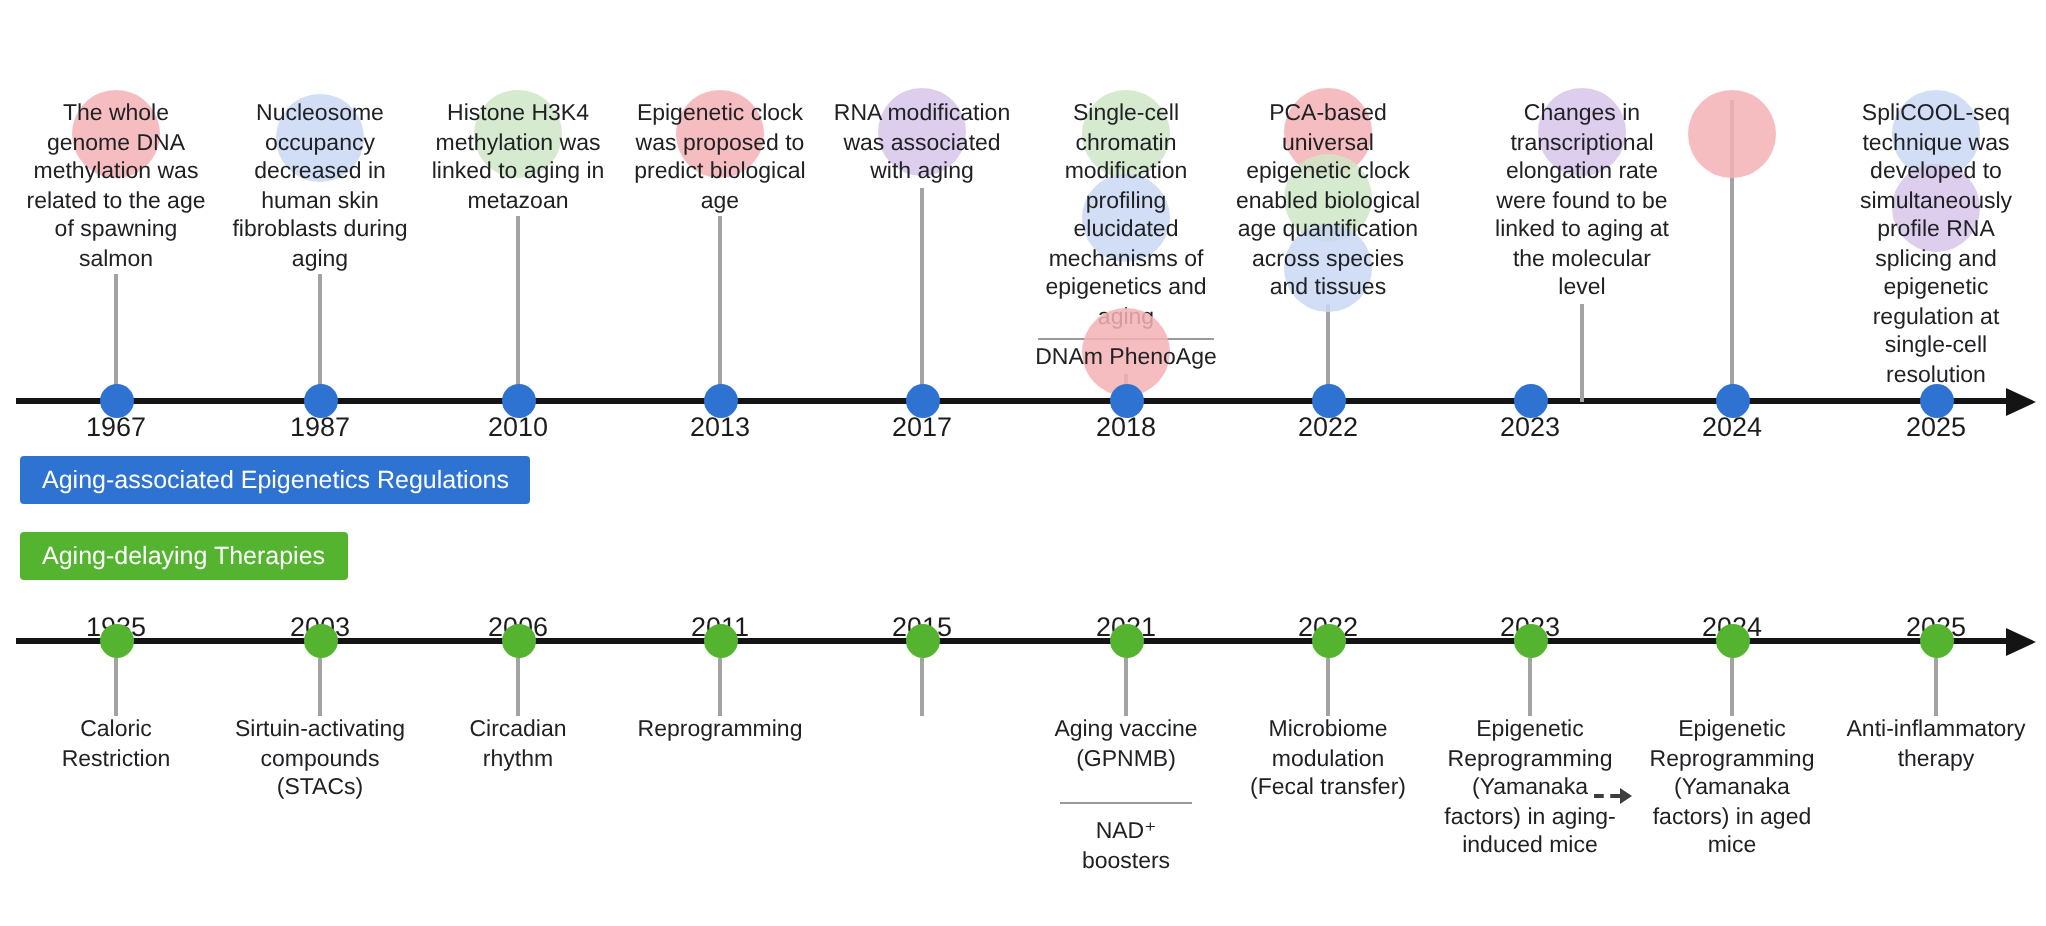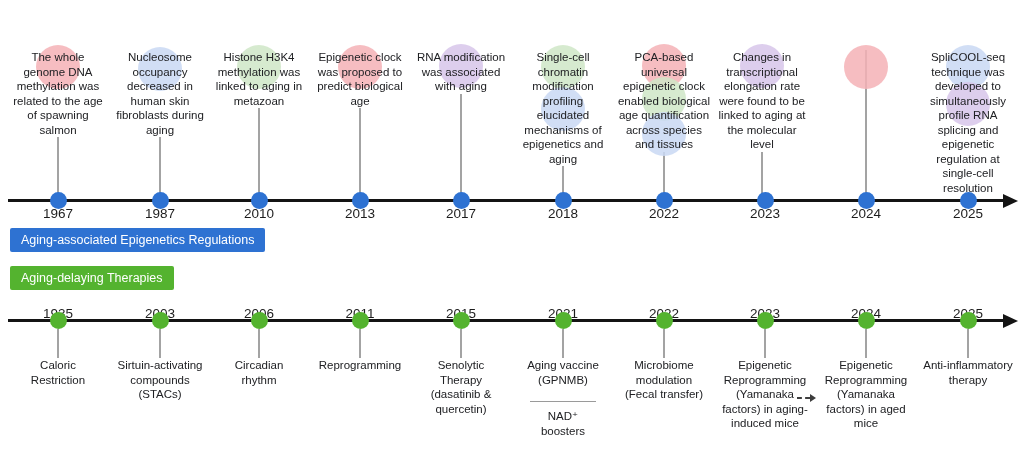--- a/index.html
+++ b/index.html
@@ -123,36 +123,41 @@
         <div class="tag-circle cat-chromatin" style="top: -4.6px;"></div>
         <div class="tag-circle cat-histone" style="top: 37.45px;"></div>
         <div class="etext">Single-cell
 chromatin
 modification
 profiling
 elucidated
 mechanisms of
 epigenetics and
 aging</div>
+        <div class="sub">
+          <div class="sub-circle cat-dna"></div>
+          <div class="sub-divider"></div>
+          <div class="sub-label">DNAm PhenoAge</div>
+        </div>
         <div class="connector"></div>
       </div>
       <div class="entry top-entry" style="left: 608px;">
         <div class="tag-circle cat-dna" style="top: -6.05px;"></div>
         <div class="tag-circle cat-chromatin" style="top: 27.3px;"></div>
         <div class="tag-circle cat-histone" style="top: 62.1px;"></div>
         <div class="etext">PCA-based
 universal
 epigenetic clock
 enabled biological
 age quantification
 across species
 and tissues</div>
         <div class="connector"></div>
       </div>
-      <div class="entry top-entry" style="left: 706px;">
+      <div class="entry top-entry" style="left: 735px;">
         <div class="tag-circle cat-rna" style="top: -6.05px;"></div>
         <div class="etext">Changes in
 transcriptional
 elongation rate
 were found to be
 linked to aging at
 the molecular
 level</div>
         <div class="connector"></div>
       </div>
@@ -192,24 +197,20 @@
         <div class="connector"></div>
         <div class="etext">Circadian
 rhythm</div>
       </div>
       <div class="entry bottom-entry" style="left: 304px;">
         <div class="connector"></div>
         <div class="etext">Reprogramming</div>
       </div>
       <div class="entry bottom-entry" style="left: 405px;">
         <div class="connector"></div>
-        <div class="etext">Senolytic
-Therapy
-(dasatinib &amp;
-quercetin)</div>
       </div>
       <div class="entry bottom-entry" style="left: 507px;">
         <div class="connector"></div>
         <div class="etext">Aging vaccine
 (GPNMB)</div>
         <div class="sub">
           <div class="sub-divider"></div>
           <div class="sub-label">NAD⁺
 boosters</div>
         </div>

